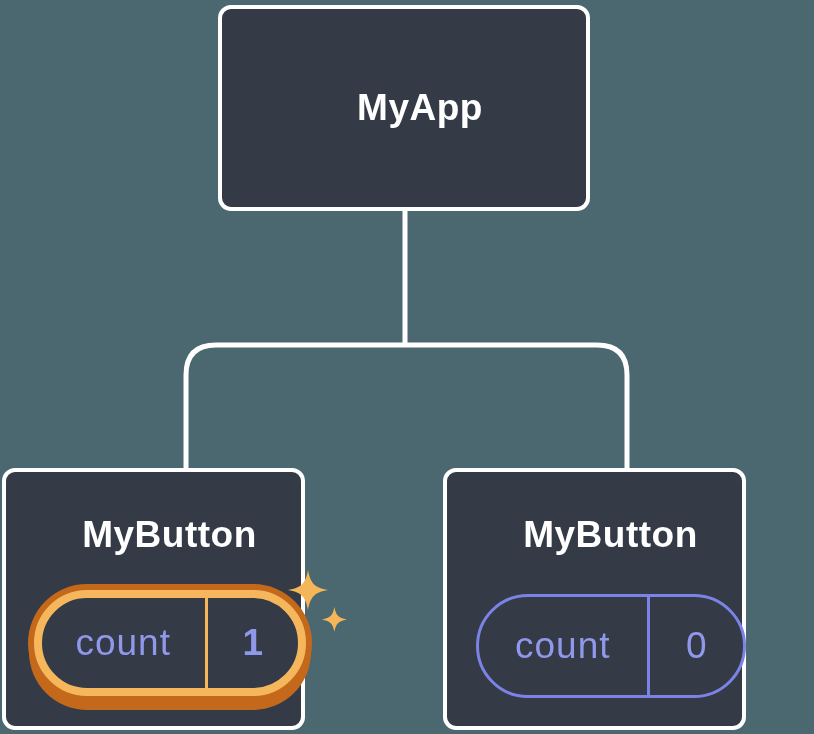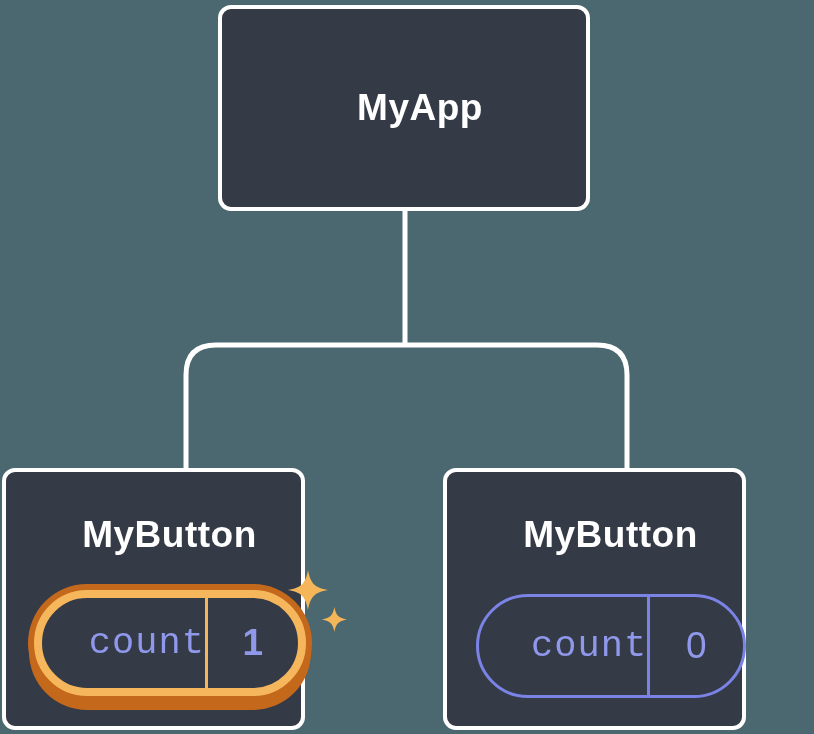--- a/index.html
+++ b/index.html
@@ -83,23 +83,22 @@
     margin-top: 36px;
     width: 272px;
     height: 106px;
     border: 8px solid var(--orangeLight);
     box-shadow: 0 0 0 6px var(--orangeDark), 0 9px 0 5px var(--orangeDark);
   }
   .pill-section-name {
     flex: 0 0 65%;
     display: flex;
     align-items: center;
-    justify-content: flex-end;
+    justify-content: center;
     border-radius: 999px 0 0 999px;
-    font-family: Liberation Mono, monospace;
   }
   .pill.normal .pill-section-name      { border-right: 3px solid var(--purple); }
   .pill.highlighted .pill-section-name { border-right: 3px solid var(--orangeLight); }
   .pill-section-value {
     flex: 1 1 auto;
     display: flex;
     align-items: center;
     justify-content: center;
   }
   .state-name {

